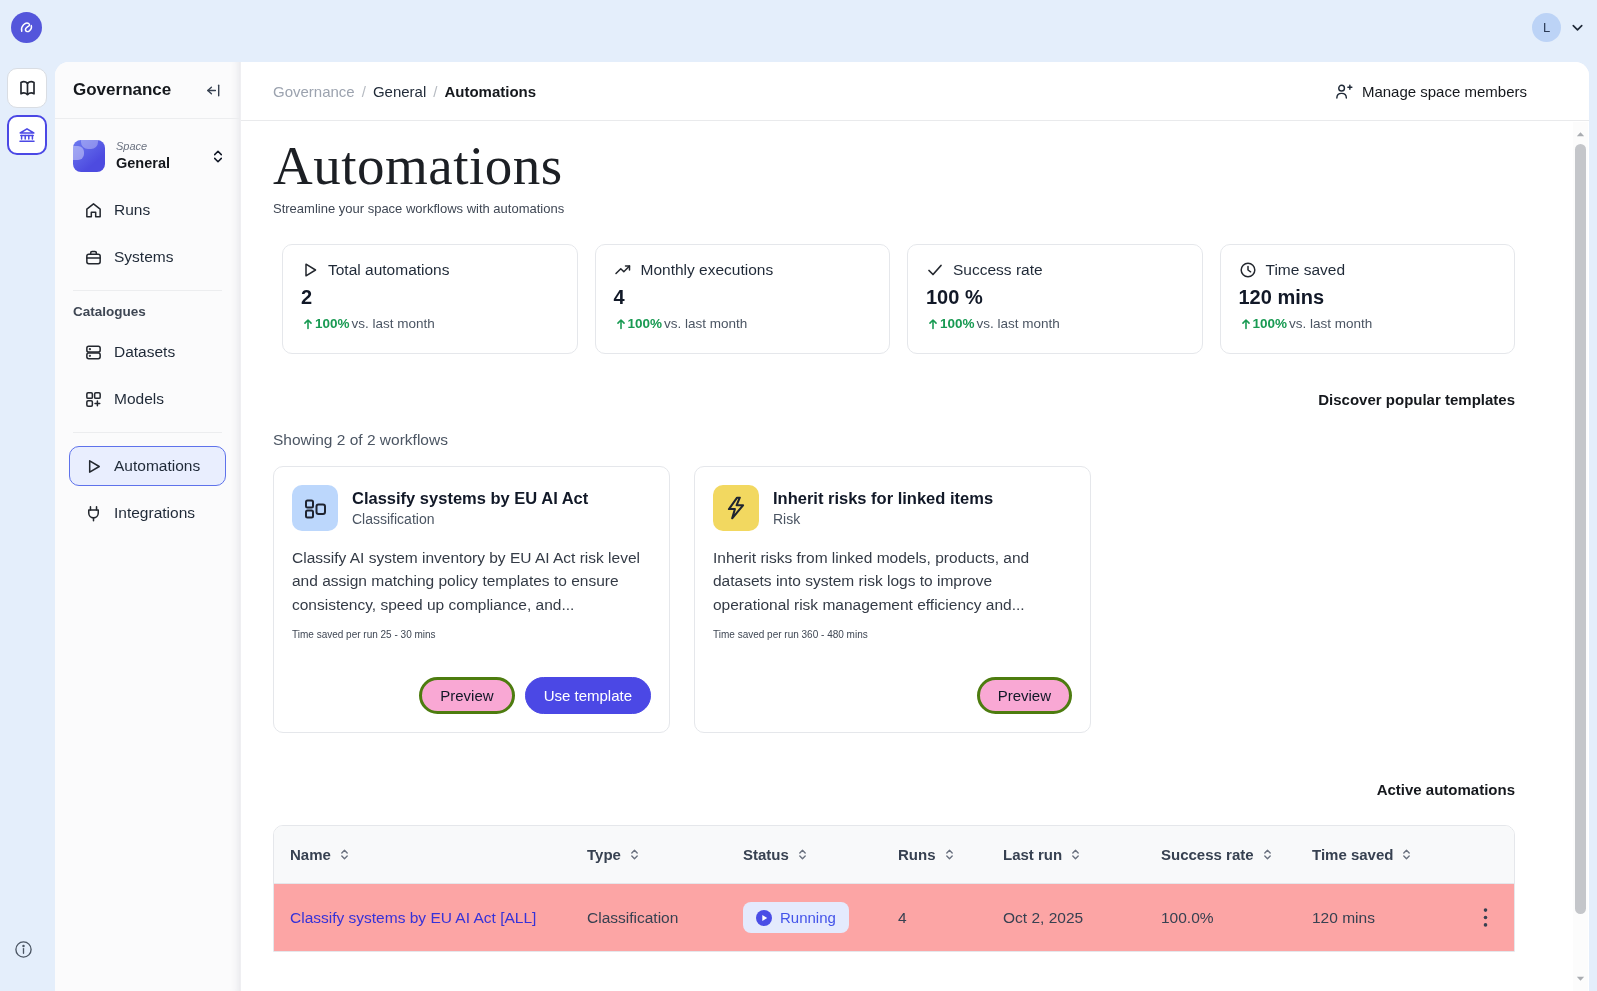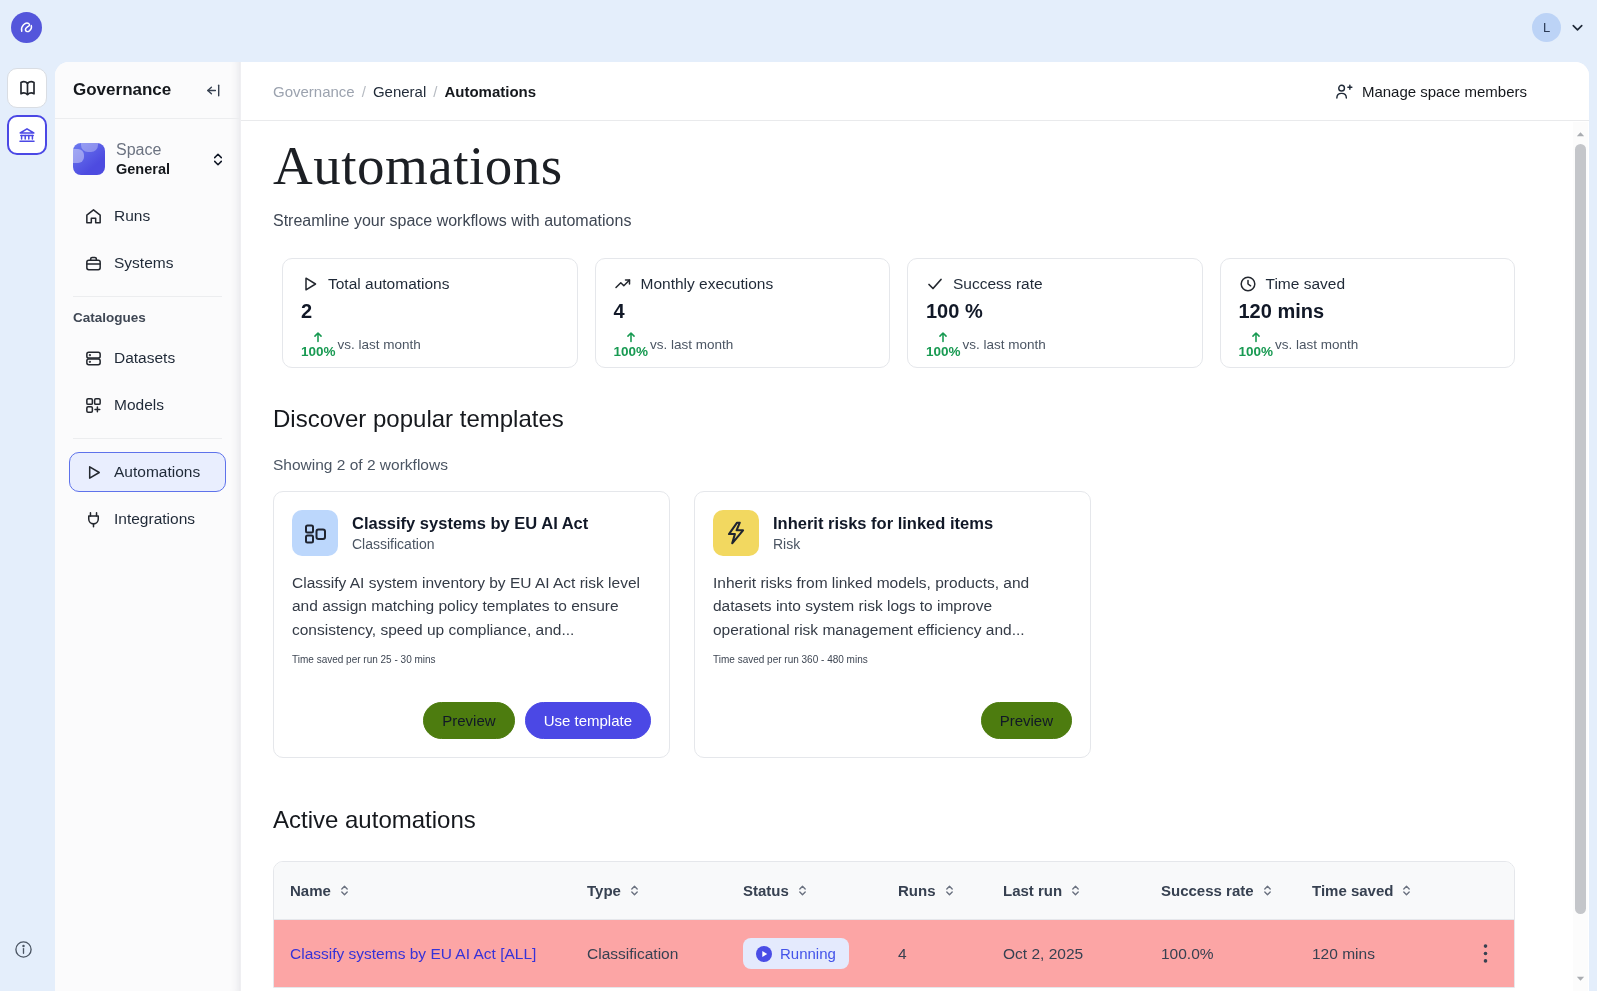--- a/index.html
+++ b/index.html
@@ -43,21 +43,21 @@
   .sb-header{height:57px;flex:none;display:flex;align-items:center;justify-content:space-between;
              padding:0 18px 0 18px;border-bottom:1px solid var(--border-soft);}
   .sb-title{font-size:17px;font-weight:700;color:var(--ink);}
   .collapse-btn{color:#374151;cursor:pointer;}
   .space-row{display:flex;align-items:center;gap:11px;margin:21px 14px 14px 18px;}
   .space-icon{width:32px;height:32px;border-radius:8px;flex:none;position:relative;overflow:hidden;
               background:linear-gradient(140deg,#6D7BF0 0%,#4D4BE0 70%);}
   .space-icon::before{content:"";position:absolute;left:-5px;top:6px;width:16px;height:14px;border-radius:6px;background:rgba(255,255,255,.38);}
   .space-icon::after{content:"";position:absolute;left:8px;top:-6px;width:17px;height:15px;border-radius:7px;background:rgba(255,255,255,.30);}
   .space-text{flex:1;line-height:1.25;}
-  .space-label{font-size:16px;color:var(--muted);}
+  .space-label{font-size:11px;color:var(--muted);font-style:italic;}
   .space-name{font-size:14.5px;font-weight:600;color:var(--ink);}
   .nav{padding:4px 14px 0 14px;display:flex;flex-direction:column;}
   .nav-item{display:flex;align-items:center;gap:11px;height:40px;padding:0 10px 0 14px;border-radius:10px;
             font-size:15.5px;color:var(--ink-2);border:1px solid transparent;margin-bottom:7px;cursor:pointer;}
   .nav-item .nicon{color:#23272E;flex:none;}
   .nav-item.active{background:var(--selected-bg);border-color:var(--accent-border);}
   .nav-div{height:1px;background:var(--border-soft);margin:6px 4px 13px 4px;}
   .nav-section{font-size:13.5px;font-weight:600;color:#3F4754;margin:0 4px 13px 4px;}
 
   
@@ -65,51 +65,51 @@
   .content-header{height:59px;display:flex;align-items:center;justify-content:space-between;
                   padding:0 62px 0 32px;border-bottom:1px solid #E9EAEC;}
   .breadcrumb{font-size:15px;color:var(--faint);}
   .breadcrumb .sep{margin:0 7px;color:#B6BBC2;}
   .crumb-mid{color:var(--ink-2);}
   .crumb-last{color:var(--ink);font-weight:700;}
   .manage-members{display:flex;align-items:center;gap:9px;font-size:15px;font-weight:500;color:var(--ink);cursor:pointer;}
 
   .scroll-area{padding:13px 74px 0 32px;}
   h1.page-title{font-family:"Liberation Serif",serif;font-weight:400;font-size:55px;color:#1C1F24;letter-spacing:.5px;}
-  .page-subtitle{margin-top:15px;font-size:16px;color:#3F4754;}
+  .page-subtitle{margin-top:4px;font-size:13px;color:#3F4754;}
 
   
   .stats{display:flex;gap:17px;margin-top:28px;padding-left:9px;}
   .stat-card{flex:1;height:110px;border:1px solid var(--border);border-radius:10px;padding:16px 18px;background:#fff;}
   .stat-top{display:flex;align-items:center;gap:9px;font-size:15.5px;color:var(--ink-2);}
   .stat-top .sicon{color:#23272E;}
   .stat-value{margin-top:7px;font-size:20px;font-weight:700;color:#111827;}
   .stat-delta{margin-top:7px;font-size:13.5px;color:#4B5563;display:flex;align-items:center;gap:2px;}
-  .delta-up{display:flex;align-items:center;color:var(--green);font-weight:600;flex-direction:column;}
-
-  .h2{font-size:24px;font-weight:400;color:var(--ink);}
+  .delta-up{display:flex;align-items:center;color:var(--green);font-weight:600;}
+
+  .h2{font-size:15px;font-weight:700;color:var(--ink);text-align:right;}
   .templates-h2{margin-top:37px;}
   .showing{margin-top:23px;font-size:15.5px;color:#4B5563;}
 
   
   .tpl-row{display:flex;gap:24px;margin-top:17px;}
   .tpl-card{width:397px;height:267px;border:1px solid var(--border);border-radius:10px;background:#fff;
             padding:18px;display:flex;flex-direction:column;}
   .tpl-head{display:flex;gap:14px;align-items:center;}
   .tpl-icon{width:46px;height:46px;border-radius:10px;flex:none;display:flex;align-items:center;justify-content:center;color:#1F2430;}
   .tpl-icon.blue{background:var(--lightblue-bg);}
   .tpl-icon.yellow{background:var(--yellow-bg);}
   .tpl-title{font-size:16.5px;font-weight:700;color:#111827;}
   .tpl-cat{font-size:14px;color:#4B5563;margin-top:3px;}
   .tpl-desc{margin-top:15px;font-size:15.5px;color:#343B46;line-height:1.5;}
   .tpl-time{margin-top:13px;font-size:10px;color:#3F4754;}
   .tpl-actions{margin-top:auto;display:flex;justify-content:flex-end;gap:10px;}
   .btn{height:37px;border-radius:19px;padding:0 18px;font-size:15px;font-family:inherit;cursor:pointer;
        display:inline-flex;align-items:center;}
-  .btn-secondary{background:#4d7c0f;border:1px solid #4d7c0f;color:#111827;}
+  .btn-secondary{background:#f9a8d4;border:3px solid #4d7c0f;color:#111827;}
   .btn-primary{background:var(--accent);border:1px solid var(--accent);color:#fff;font-weight:500;}
 
   
   .active-h2{margin-top:48px;}
   .auto-table{margin-top:27px;border:1px solid var(--border);border-radius:10px 10px 0 0;overflow:hidden;}
   .t-row{display:grid;grid-template-columns:313px 156px 155px 105px 158px 151px 133px 1fr;align-items:center;}
   .t-head{background:#F8F9FA;height:58px;border-bottom:1px solid var(--border);}
   .th{display:flex;align-items:center;gap:7px;font-size:15px;font-weight:600;color:var(--ink-3);cursor:pointer;}
   .t-row > :first-child{padding-left:16px;}
   .t-body{height:67px;background:#fca5a5;}

